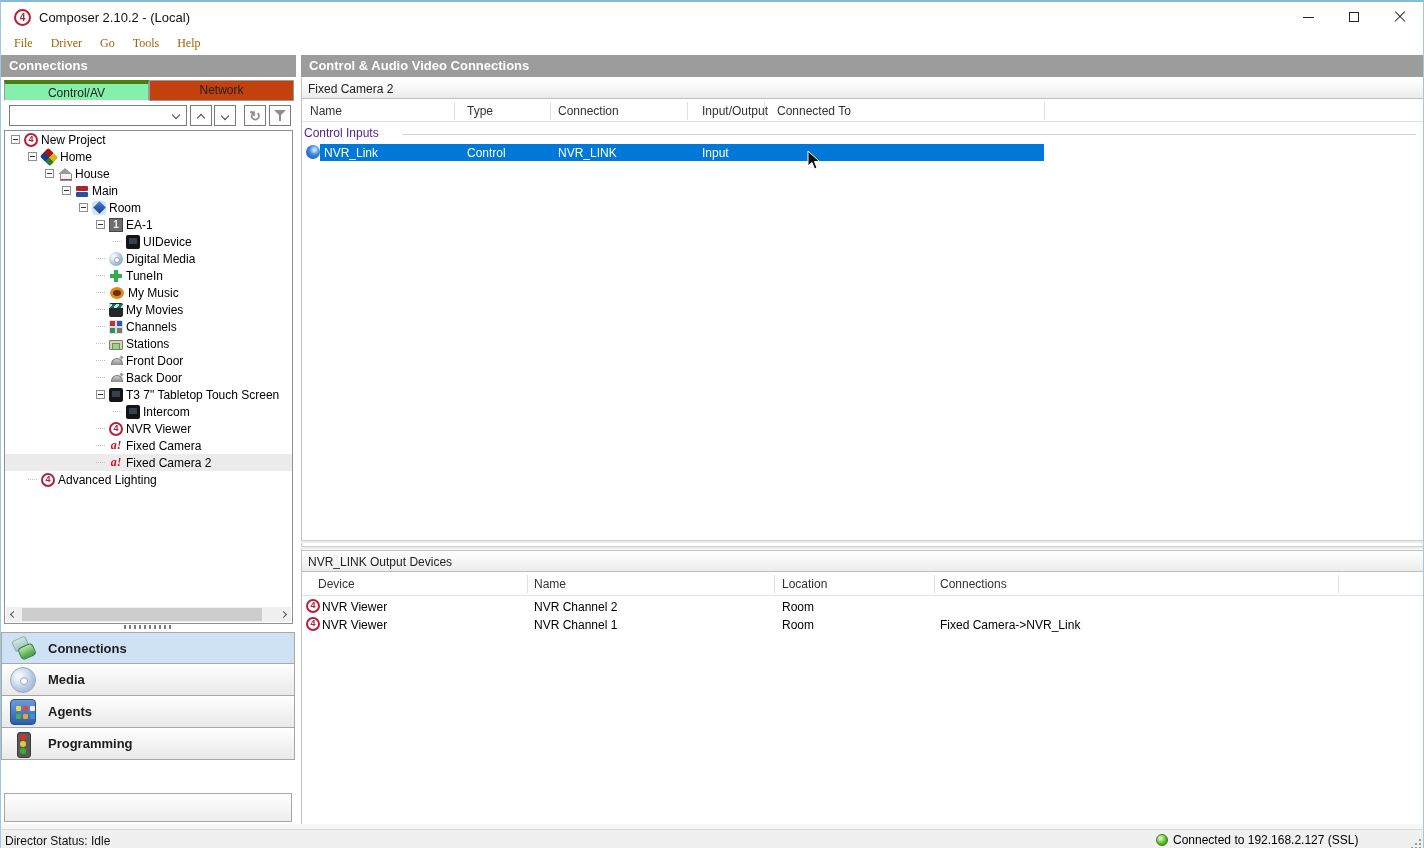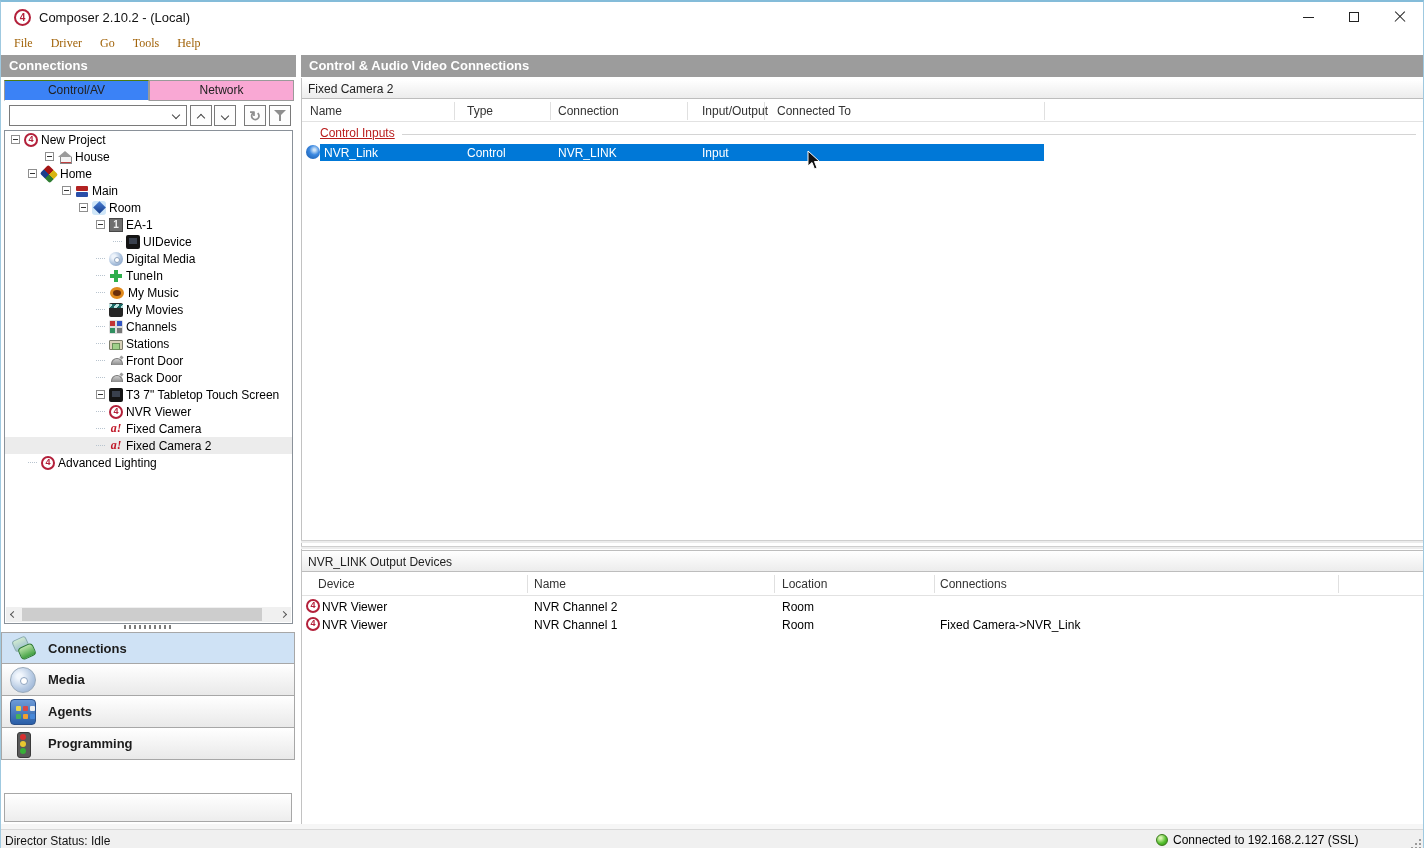--- a/index.html
+++ b/index.html
@@ -22,22 +22,22 @@
   .menubar { position:absolute; left:0; top:31px; width:100%; height:21px; background:#fff; display:flex; align-items:center; padding-left:4px; }
   .menu-item { padding:2px 9px; color:#a16207;font-family:Liberation Serif, serif; }
 
   
   .sect-hdr { position:absolute; height:22px; background:#9c9c9c; color:#fff; font-weight:bold; font-size:13px; line-height:22px; padding-left:8px; }
   #left-hdr { left:0; top:53px; width:295px; }
   #main-hdr { left:300px; top:53px; width:1124px; }
 
   
   .tabs { position:absolute; left:3px; top:78px; width:290px; height:21px; display:flex; }
-  .tab { flex:1; text-align:center; line-height:19px; border:1px solid #9a9a9a; background:#f9a8d4; color:#222; }
-  .tab.active { background:#3b82f6; border-bottom-color:#fff; border-top:1px solid #4d7c0f; }
+  .tab { flex:1; text-align:center; line-height:19px; border:1px solid #9a9a9a; background:#c2410c; color:#222; }
+  .tab.active { background:#86efac; border-bottom-color:#fff; border-top:4px solid #4d7c0f; }
   .filter-row { position:absolute; left:0; top:100px; width:295px; height:28px; background:#fff; }
   .combo { position:absolute; left:8px; top:3px; width:178px; height:21px; border:1px solid #7a7a7a; background:#fff; }
   .combo .chev { position:absolute; right:7px; top:6px; }
   .chev { width:6px; height:6px; border-right:1.6px solid #444; border-bottom:1.6px solid #444; display:inline-block; }
   .chev.down { transform:rotate(45deg); }
   .chev.up { transform:rotate(-135deg); margin-top:4px; }
   .sbtn { position:absolute; top:3px; width:22px; height:21px; border:1px solid #7a7a7a; background:#fdfdfd; display:flex; align-items:center; justify-content:center; }
   #btn-up{ left:189px; } #btn-down{ left:213px; } #btn-refresh{ left:243px; } #btn-filter{ left:268px; }
   .refresh-glyph { font-size:14px; font-weight:bold; color:#8e8e8e; line-height:14px; }
   .funnel { position:relative; width:12px; height:11px; }
@@ -114,21 +114,21 @@
   .n-programming::before { content:""; position:absolute; left:7px; top:1px; width:12px; height:24px; border-radius:3px; background:#5a5a5a; border:1px solid #3a3a3a; }
   .n-programming::after { content:""; position:absolute; left:10px; top:3px; width:6px; height:6px; border-radius:50%; background:#d83030; box-shadow:0 7px 0 #e8c830, 0 14px 0 #38b038; }
   .nav-bottom-box { position:absolute; left:3px; top:791px; width:288px; height:29px; border:1px solid #a7a7a7; background:linear-gradient(#fff,#ededed); }
 
   
   .mainbox { position:absolute; left:300px; top:76px; width:1123px; height:746px; background:#fff; border:1px solid #c2c2c2; border-top:none; }
   .device-bar { position:absolute; left:0; top:2px; width:100%; height:19px; background:linear-gradient(#ffffff,#ececec); border-bottom:1px solid #bdbdbd; line-height:19px; padding-left:6px; color:#222; }
   .thead { position:absolute; left:0; top:22px; width:100%; height:22px; border-bottom:1px solid #e2e2e2; }
   .th { position:absolute; top:4px; color:#333; }
   .vsep { position:absolute; top:2px; width:1px; height:18px; background:#e0e0e0; }
-  .group-label { position:absolute; left:18px; top:48px; color:#b91c1c;text-decoration:underline; }
+  .group-label { position:absolute; left:2px; top:48px; color:#4c1d95; }
   .group-line { position:absolute; left:100px; top:56px; width:1014px; height:1px; background:#d4d4d4; }
   .sel-row { position:absolute; left:0; top:66px; width:100%; height:17px; }
   .sel-bar { position:absolute; left:18px; top:0; width:724px; height:17px; background:#0078d7; }
   .sel-row .cell { position:absolute; top:2px; color:#fff; }
   .sel-row .ti { position:absolute; left:4px; top:1px; }
 
   .hsplit1 { position:absolute; left:300px; top:538px; width:1124px; height:3px; background:#ececec; border-top:1px solid #cfcfcf; }
   .hsplit2 { position:absolute; left:300px; top:544px; width:1124px; height:3px; background:#ececec; border-top:1px solid #cfcfcf; }
 
   .outbox { position:absolute; left:300px; top:548px; width:1123px; height:274px; background:#fff; border-left:1px solid #c2c2c2; border-right:1px solid #c2c2c2; }
@@ -202,30 +202,30 @@
       </div>
   </div>
 
   <div class="treebox">
     <div id="tree-rows">
         <div class="tree-row" style="padding-left:6px">
           <span class="expander"></span>
           <span class="ti i-c4-logo"></span>
           <span class="tree-label">New Project</span>
         </div>
+        <div class="tree-row" style="padding-left:23px">
+          <span class="expander"></span>
+          <span class="ti i-home"></span>
+          <span class="tree-label">Home</span>
+        </div>
         <div class="tree-row" style="padding-left:40px">
           <span class="expander"></span>
           <span class="ti i-house"></span>
           <span class="tree-label">House</span>
         </div>
-        <div class="tree-row" style="padding-left:23px">
-          <span class="expander"></span>
-          <span class="ti i-home"></span>
-          <span class="tree-label">Home</span>
-        </div>
         <div class="tree-row" style="padding-left:57px">
           <span class="expander"></span>
           <span class="ti i-main"></span>
           <span class="tree-label">Main</span>
         </div>
         <div class="tree-row" style="padding-left:74px">
           <span class="expander"></span>
           <span class="ti i-room"></span>
           <span class="tree-label">Room</span>
         </div>
@@ -276,20 +276,25 @@
         </div>
         <div class="tree-row" style="padding-left:91px">
           <span class="tree-dash"></span>
           <span class="ti i-camera"></span>
           <span class="tree-label">Back Door</span>
         </div>
         <div class="tree-row" style="padding-left:91px">
           <span class="expander"></span>
           <span class="ti i-screen"></span>
           <span class="tree-label">T3 7" Tabletop Touch Screen</span>
+        </div>
+        <div class="tree-row" style="padding-left:108px">
+          <span class="tree-dash"></span>
+          <span class="ti i-screen"></span>
+          <span class="tree-label">Intercom</span>
         </div>
         <div class="tree-row" style="padding-left:91px">
           <span class="tree-dash"></span>
           <span class="ti i-c4-logo"></span>
           <span class="tree-label">NVR Viewer</span>
         </div>
         <div class="tree-row" style="padding-left:91px">
           <span class="tree-dash"></span>
           <span class="ti i-annex4"></span>
           <span class="tree-label">Fixed Camera</span>

